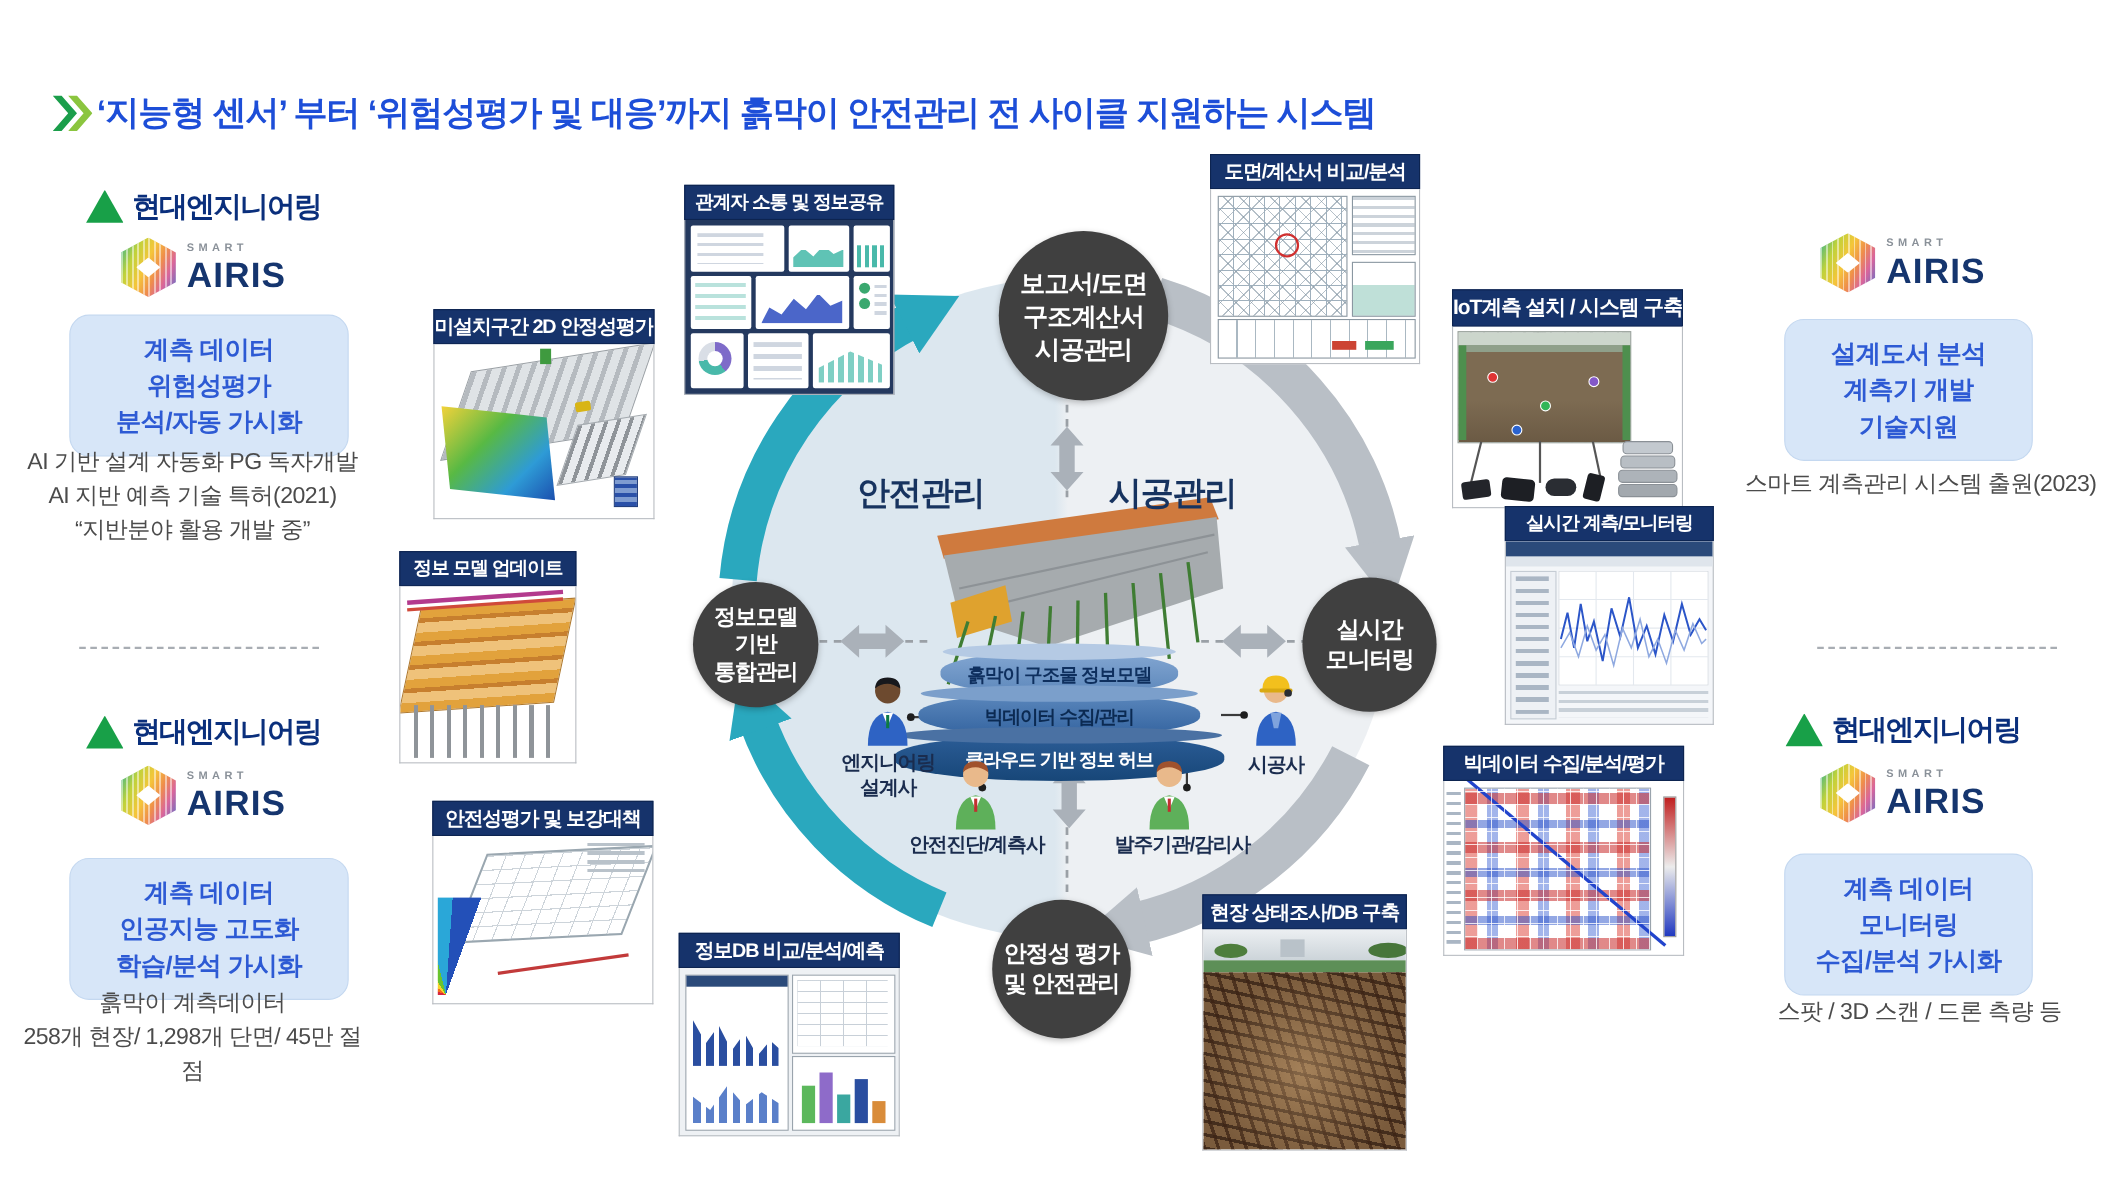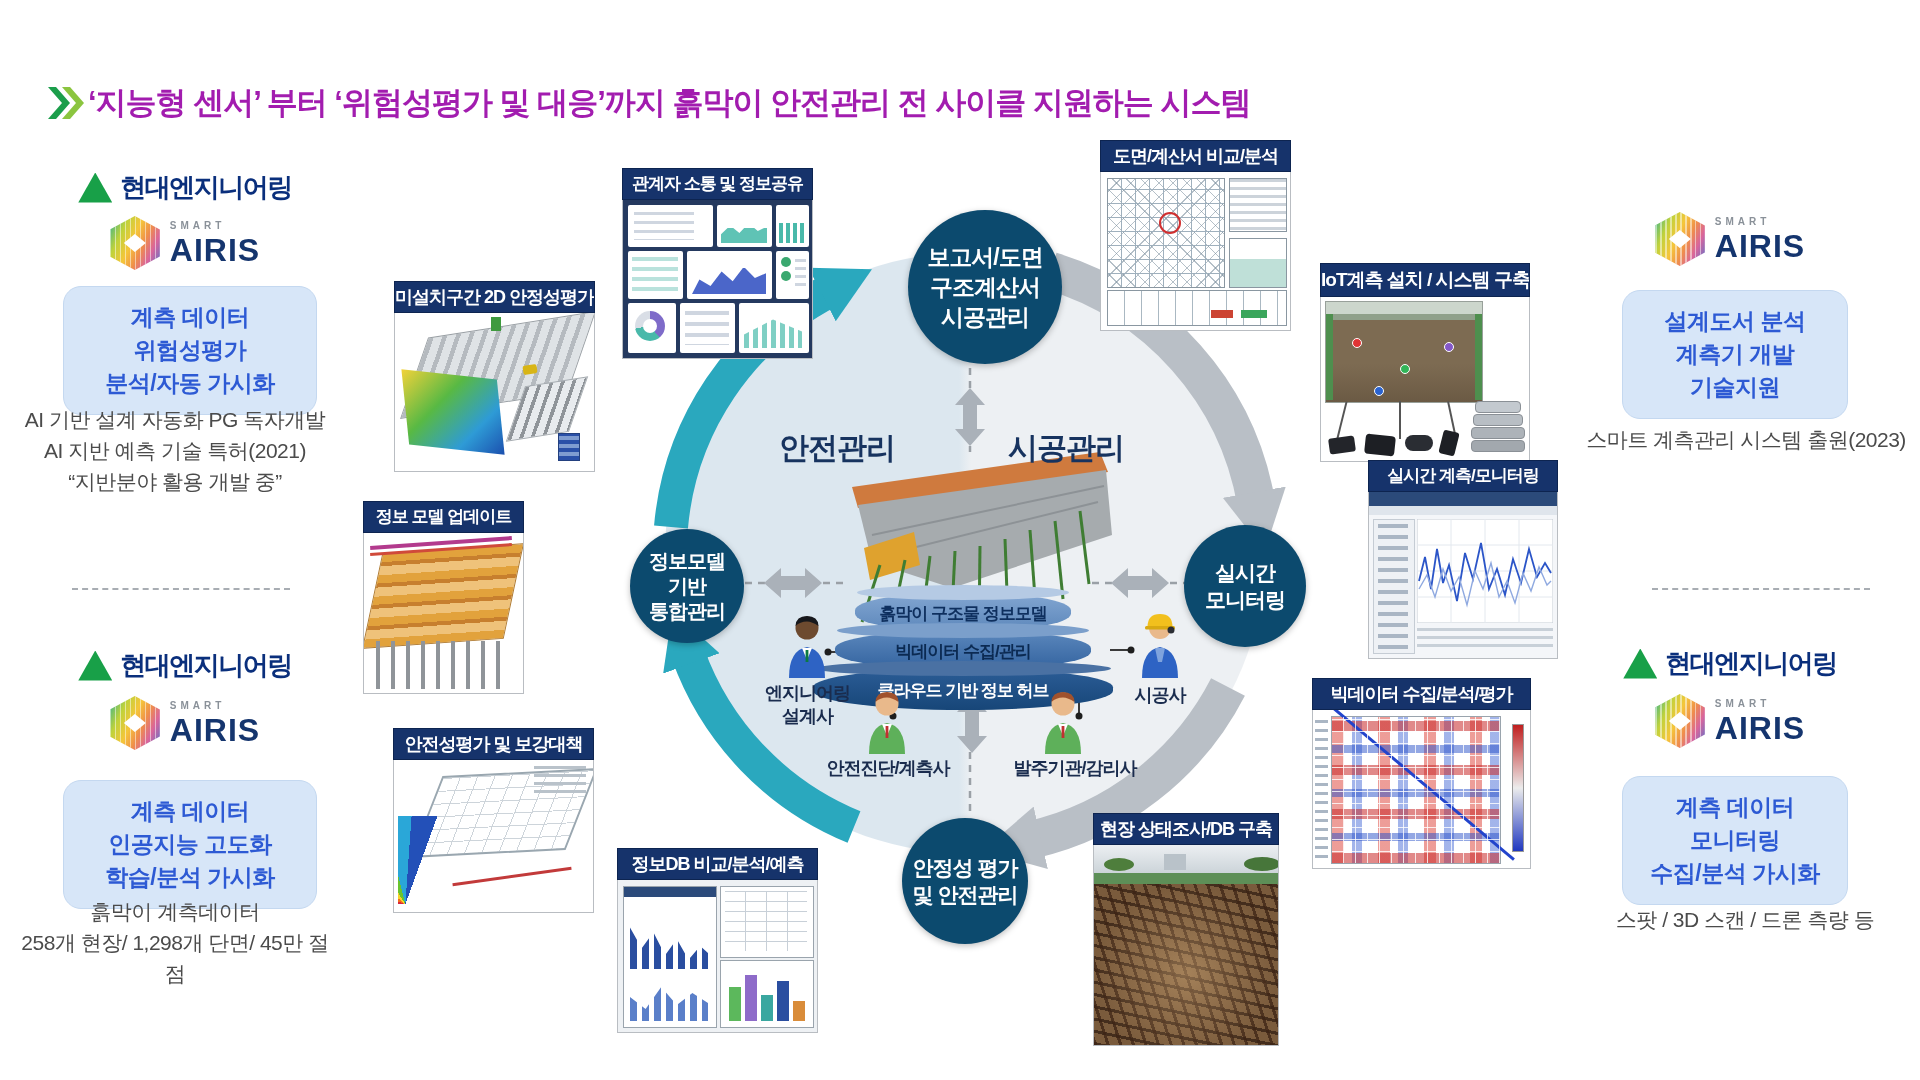--- a/index.html
+++ b/index.html
@@ -1,20 +1,20 @@
 <!DOCTYPE html>
 <html><head>
 <meta charset="utf-8">
 <style>
   html,body{margin:0;padding:0;background:#fff;}
   body{font-family:"Liberation Sans","DejaVu Sans",sans-serif;}
   .stage{position:relative;width:1920px;height:1080px;background:#fff;overflow:hidden;}
   .abs{position:absolute;}
   
-  .title{position:absolute;left:88px;top:82px;font-size:31px;font-weight:800;color:#a21caf;letter-spacing:-1px;white-space:nowrap;}
+  .title{position:absolute;left:88px;top:82px;font-size:31px;font-weight:800;color:#1d4ed8;letter-spacing:-1px;white-space:nowrap;}
   
   .hyu{display:flex;align-items:center;justify-content:center;gap:8px;}
   .hyu .tri{width:34px;height:30px;background:linear-gradient(105deg,#f5b91d 14%,#18a048 14%);clip-path:polygon(50% 0,100% 100%,0 100%);}
   .hyu .hyu-text{font-size:26px;font-weight:800;color:#0a2f7c;letter-spacing:-1.5px;}
   .airis{display:flex;align-items:center;justify-content:center;gap:10px;}
   .cube{position:relative;width:50px;height:54px;background:linear-gradient(115deg,#28b09a,#bfd23a 25%,#f5c63a 45%,#ef8e4b 62%,#d9659c 78%,#7f6fbe 92%);clip-path:polygon(50% 0,100% 25%,100% 75%,50% 100%,0 75%,0 25%);}
   .cube::after{content:"";position:absolute;inset:0;background:repeating-linear-gradient(90deg,rgba(255,255,255,.5) 0 1.5px,transparent 1.5px 5px);}
   .cube::before{content:"";position:absolute;left:14px;top:18px;width:22px;height:18px;background:#fff;clip-path:polygon(50% 0,100% 50%,50% 100%,0 50%);z-index:2;}
   .airis-col{display:flex;flex-direction:column;align-items:flex-start;line-height:1;}
   .smart{font-size:10px;color:#8a9199;letter-spacing:4px;font-weight:700;margin-bottom:3px;}
@@ -23,21 +23,21 @@
   .capbox{position:absolute;background:#d7e6f8;border:1px solid #c4d8f0;border-radius:18px;text-align:center;color:#2d5ad4;font-weight:800;font-size:23px;line-height:33px;padding:14px 4px;letter-spacing:-0.5px;}
   .notes{position:absolute;text-align:center;color:#4b4b4b;font-size:21px;line-height:31px;letter-spacing:-0.5px;}
   .divider{position:absolute;border-top:2px dashed #a8adb3;height:0;}
   
   .panel{position:absolute;background:#fff;z-index:6;}
   .panel .hd{background:#16336b;border:1px solid #0d2450;color:#fff;font-weight:800;text-align:center;height:30px;line-height:30px;font-size:17px;letter-spacing:-1px;white-space:nowrap;overflow:hidden;}
   .panel .im{position:relative;border:1px solid #b9bdc2;border-top:none;background:#fff;overflow:hidden;}
   
   .bigcircle{position:absolute;left:665px;top:253px;width:600px;height:600px;border-radius:50%;background:linear-gradient(90deg,#dce7ef 0 49%,#edf0f3 51%);z-index:1;}
   .overlay{position:absolute;left:0;top:0;z-index:2;}
-  .node{position:absolute;background:#0c4a6e;border-radius:50%;color:#fff;font-weight:800;display:flex;flex-direction:column;align-items:center;justify-content:center;text-align:center;z-index:5;letter-spacing:-1px;box-shadow:0 2px 6px rgba(0,0,0,.25);}
+  .node{position:absolute;background:#404040;border-radius:50%;color:#fff;font-weight:800;display:flex;flex-direction:column;align-items:center;justify-content:center;text-align:center;z-index:5;letter-spacing:-1px;box-shadow:0 2px 6px rgba(0,0,0,.25);}
   .zone{position:absolute;font-size:30px;font-weight:800;color:#17335f;letter-spacing:-1px;z-index:3;width:160px;text-align:center;}
   .band{position:absolute;text-align:center;font-weight:800;z-index:4;border-radius:50%/46%;letter-spacing:-1px;}
   .band::before{content:"";position:absolute;left:2px;right:2px;top:-7px;height:15px;border-radius:50%;}
   .band span{position:relative;z-index:2;}
   .b1{background:linear-gradient(#84a7d2,#5c87bb);color:#0e2f5e;}
   .b1::before{background:#b5cae4;}
   .b2{background:linear-gradient(#5c88bd,#33639f);color:#0b2a52;}
   .b2::before{background:#7b9fcb;}
   .b3{background:linear-gradient(#2c5d97,#174678);color:#fff;}
   .b3::before{background:#4a71a3;}

